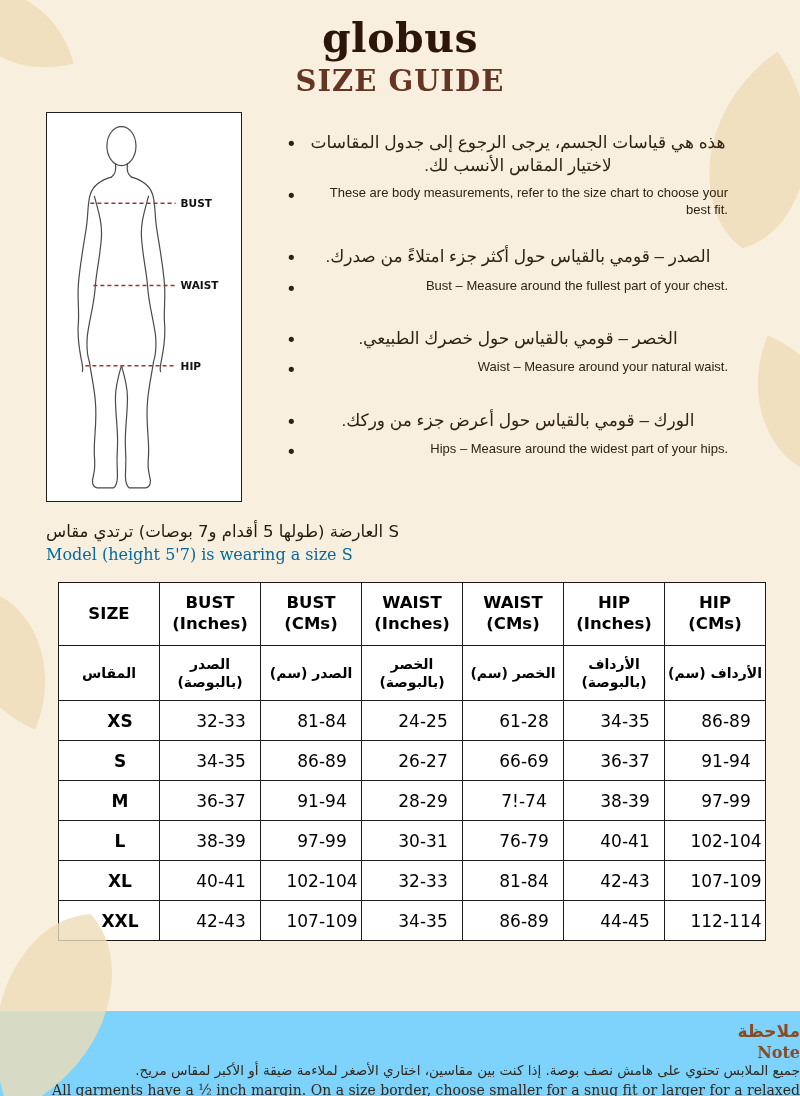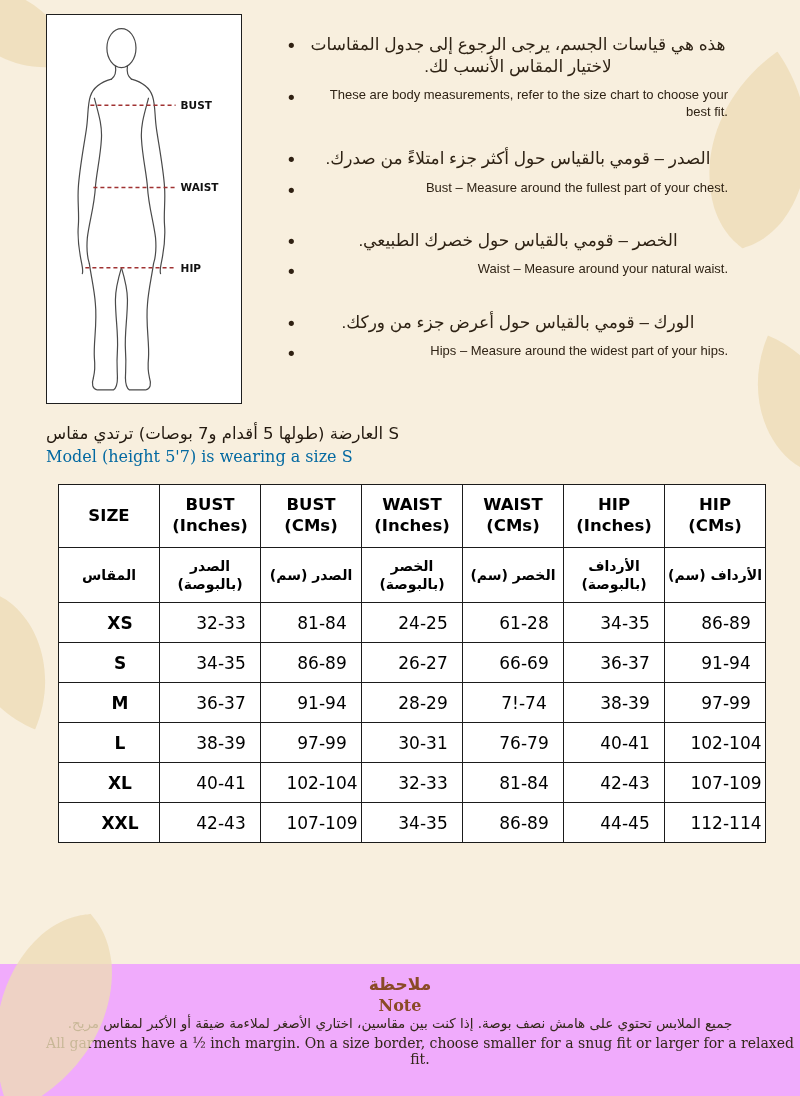--- a/index.html
+++ b/index.html
@@ -43,21 +43,21 @@
   
   .table-wrap{margin:18px auto 7px auto;width:684px;}
   .size-table{border-collapse:collapse;width:708px;background:#ffffff;table-layout:fixed;font-family:"DejaVu Sans",sans-serif;}
   .size-table th,.size-table td{border:1px solid #1b1b1b;text-align:center;vertical-align:middle;color:#000;padding:0 2px;}
   .size-table thead th.en{font-size:16.5px;font-weight:bold;height:62px;white-space:pre-line;line-height:1.25;}
   .size-table thead th.ar{font-size:14px;font-weight:bold;height:54px;white-space:pre-line;direction:rtl;line-height:1.3;}
   .size-table td{font-size:17px;height:39px;padding-left:24px;}
   .size-table td.size{font-weight:bold;}
 
   
-  .footer{position:absolute;left:0;right:0;bottom:0;height:132px;background:#f0abfc;text-align:center;z-index:1;}
+  .footer{position:absolute;left:0;right:0;bottom:0;height:85px;background:#7dd3fc;text-align:right;z-index:1;}
   .footer-inner{position:relative;z-index:3;padding-top:10px;}
   .f-title-ar{font-family:"DejaVu Sans",sans-serif;font-size:17px;font-weight:bold;color:#8a4a26;margin-bottom:2px;}
   .f-title-en{font-family:"DejaVu Serif",serif;font-size:16px;font-weight:bold;color:#8a4a26;}
   .f-ar{font-family:"DejaVu Sans",sans-serif;font-size:13.5px;color:#33271a;direction:rtl;}
   .f-en{font-family:"DejaVu Serif",serif;font-size:14px;color:#33271a;margin-top:4px;padding-left:40px;}
 </style>
 </head>
 <body>
 
 <div class="page">
@@ -73,20 +73,24 @@
     </svg>
   <svg class="leaf l" viewBox="0 0 100 160">
       <path d="M50,0 C88,38 98,92 78,132 C66,154 52,158 50,160 C48,158 34,154 22,132 C2,92 12,38 50,0 Z"></path>
     </svg>
   <svg class="leaf bl" viewBox="0 0 100 160">
       <path d="M50,0 C88,38 98,92 78,132 C66,154 52,158 50,160 C48,158 34,154 22,132 C2,92 12,38 50,0 Z"></path>
     </svg>
 
   <div class="content-z">
 
+    <div class="header">
+      <div class="logo">globus</div>
+      <div class="title">SIZE GUIDE</div>
+    </div>
 
     <div class="upper">
 
       <div class="figure-box">
         <svg viewBox="0 0 193 387">
           <g stroke="#4a4a4a" stroke-width="1.2" fill="none" stroke-linecap="round">
             <ellipse cx="74" cy="33" rx="14.5" ry="19.5"></ellipse>
             <path d="M68,51 C69,57 68,61 64,64"></path>
             <path d="M80,51 C79,57 80,61 84,64"></path>
             <path d="M64,64 C53,67 46,72 43,81 C40,90 41,101 39,114 C36,134 32,155 31,172 C30,186 32,198 31,210 C30,222 32,236 34,246 C35,251 36,255 35,258"></path>

